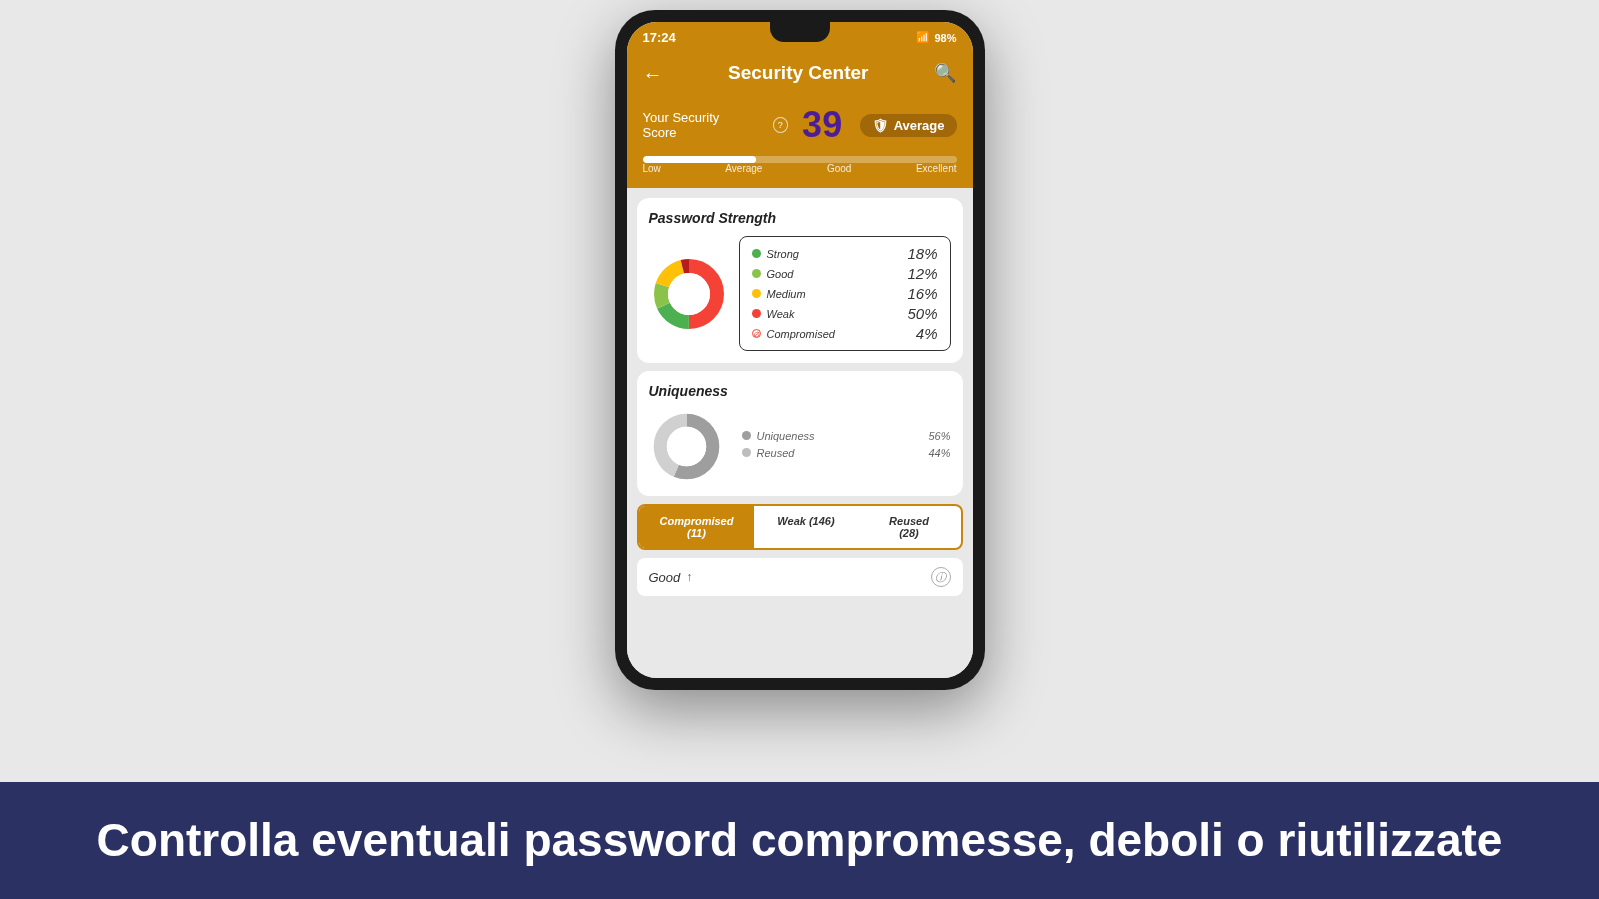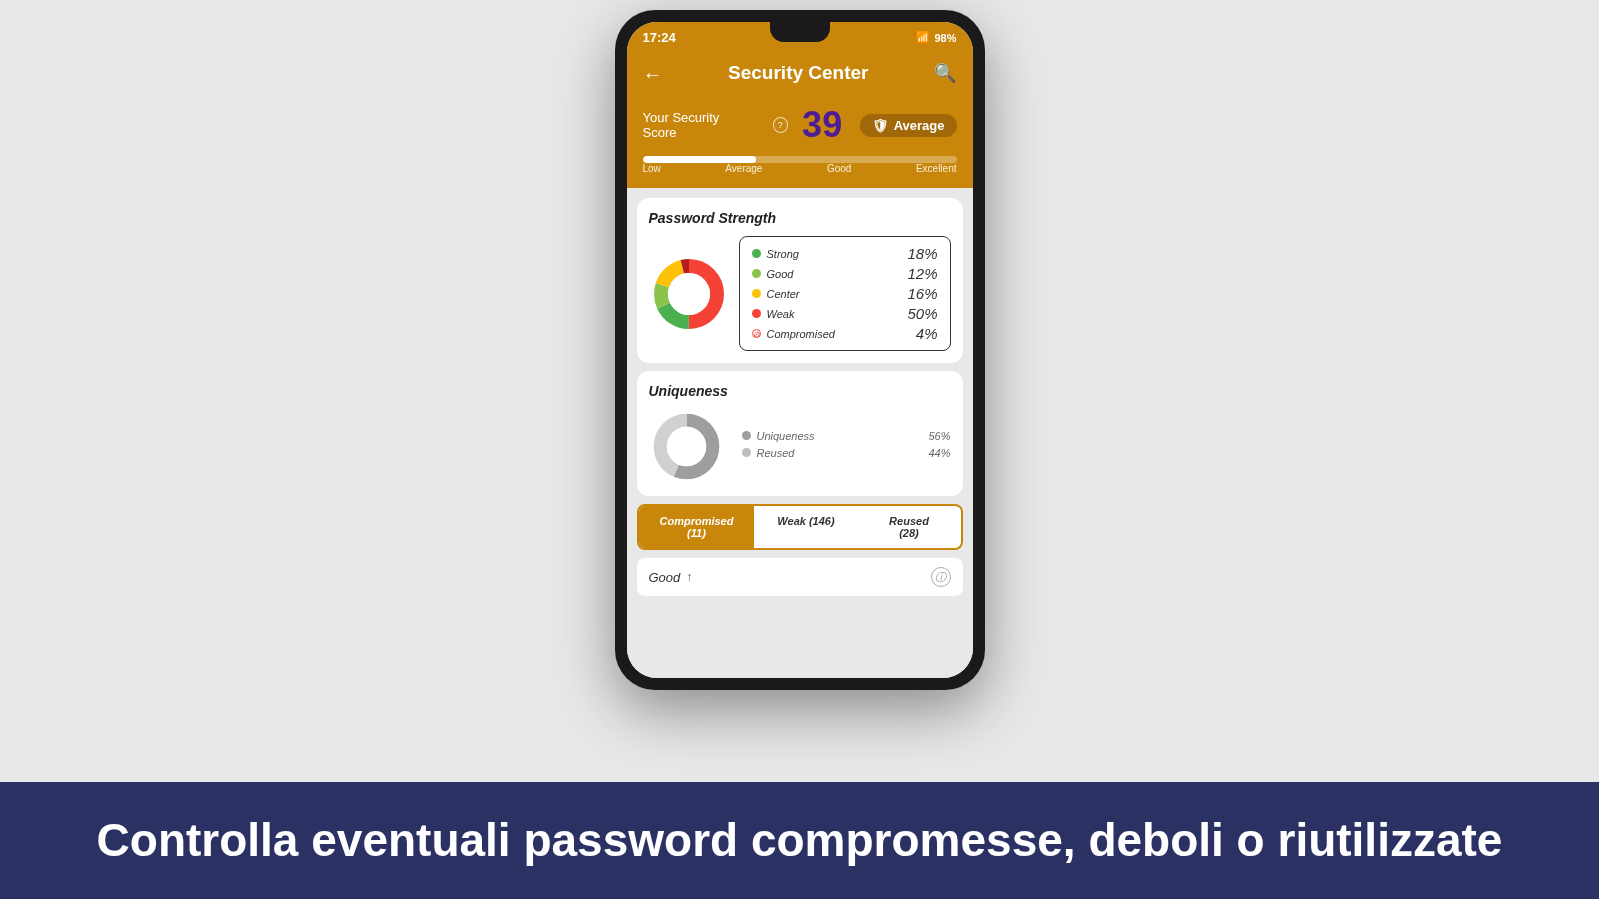--- a/index.html
+++ b/index.html
@@ -497,21 +497,21 @@
               <div class="legend-item">
                 <div class="legend-left">
                   <div class="legend-dot" style="background:#8bc34a;"></div>
                   <span class="legend-label">Good</span>
                 </div>
                 <span class="legend-value">12%</span>
               </div>
               <div class="legend-item">
                 <div class="legend-left">
                   <div class="legend-dot" style="background:#ffc107;"></div>
-                  <span class="legend-label">Center</span>
+                  <span class="legend-label">Medium</span>
                 </div>
                 <span class="legend-value">16%</span>
               </div>
               <div class="legend-item">
                 <div class="legend-left">
                   <div class="legend-dot" style="background:#f44336;"></div>
                   <span class="legend-label">Weak</span>
                 </div>
                 <span class="legend-value">50%</span>
               </div>

